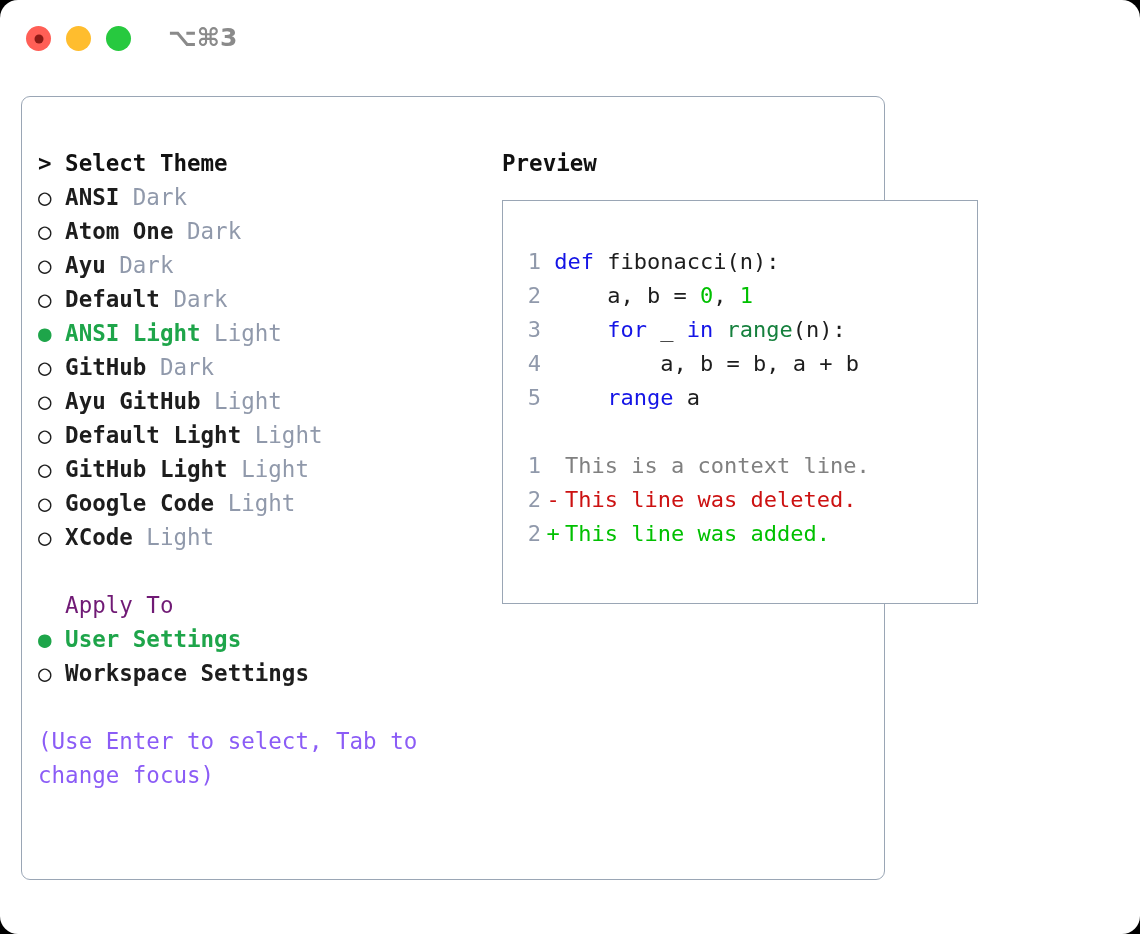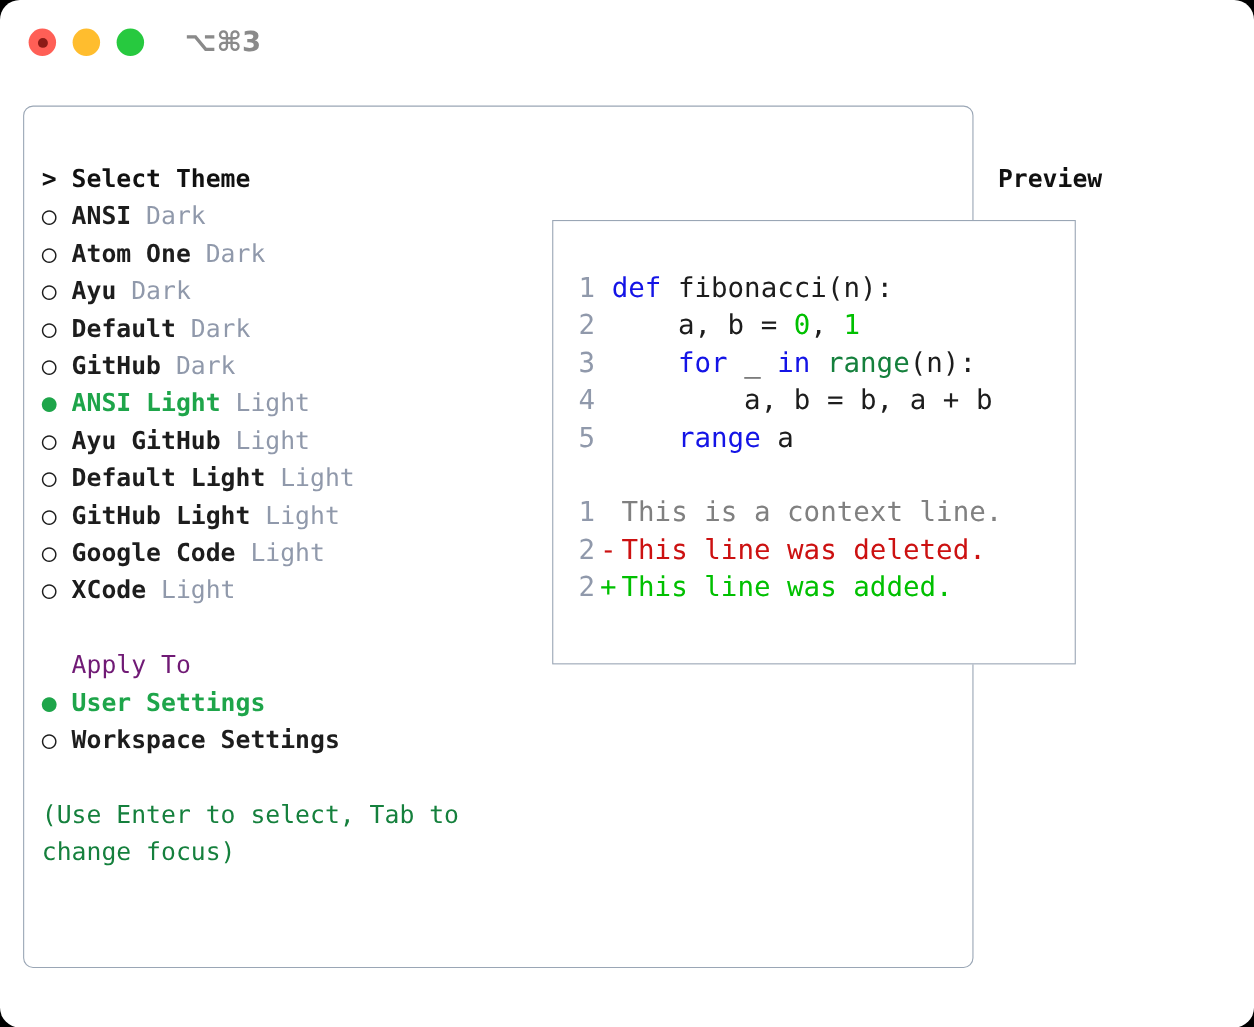--- a/index.html
+++ b/index.html
@@ -105,56 +105,55 @@
   .option-row.selected .bullet,
   .option-row.selected .opt-name { color: #1ea54a; }
 
   #apply-header {
     color: #701a75;
     margin-top: 0;
   }
   .spacer-line { height: 34px; }
 
   #hint-text {
-    color: #15803d;
+    color: #8b5cf6;
     width: 420px;
     white-space: pre-wrap;
   }
 
   
   #right-pane {
     position: absolute;
     left: 480px;
     top: 49px;
     width: 500px;
   }
   #preview-title {
     color: #111111;
     font-weight: bold;
-    text-align: right;
   }
   #preview-box {
     position: absolute;
     left: 0px;
     top: 54px;
     width: 476px;
     height: 404px;
     border: 1.6px solid #9aa6b5;
     box-sizing: border-box;
     background: #ffffff;
   }
   #code-area {
     position: absolute;
     left: 8px;
     top: 44px;
     width: 460px;
   }
   .code-line {
     font-family: "DejaVu Sans Mono", monospace;
-    font-size: 25px;
+    font-size: 22px;
     line-height: 34px;
     white-space: pre;
     color: #1d1d1d;
   }
   .lineno {
     display: inline-block;
     width: 30px;
     text-align: right;
     color: #9099ab;
   }
@@ -195,22 +194,22 @@
 
     <div id="left-pane">
 
       <div class="mono" id="theme-header">&gt; Select Theme</div>
 
       <div id="theme-options">
           <div class="mono option-row"><span class="bullet">○</span><span class="opt-name"> ANSI</span><span class="opt-kind"> Dark</span></div>
           <div class="mono option-row"><span class="bullet">○</span><span class="opt-name"> Atom One</span><span class="opt-kind"> Dark</span></div>
           <div class="mono option-row"><span class="bullet">○</span><span class="opt-name"> Ayu</span><span class="opt-kind"> Dark</span></div>
           <div class="mono option-row"><span class="bullet">○</span><span class="opt-name"> Default</span><span class="opt-kind"> Dark</span></div>
+          <div class="mono option-row selected"><span class="bullet">●</span><span class="opt-name"> ANSI Light</span><span class="opt-kind"> Light</span></div>
           <div class="mono option-row"><span class="bullet">○</span><span class="opt-name"> GitHub</span><span class="opt-kind"> Dark</span></div>
-          <div class="mono option-row selected"><span class="bullet">●</span><span class="opt-name"> ANSI Light</span><span class="opt-kind"> Light</span></div>
           <div class="mono option-row"><span class="bullet">○</span><span class="opt-name"> Ayu GitHub</span><span class="opt-kind"> Light</span></div>
           <div class="mono option-row"><span class="bullet">○</span><span class="opt-name"> Default Light</span><span class="opt-kind"> Light</span></div>
           <div class="mono option-row"><span class="bullet">○</span><span class="opt-name"> GitHub Light</span><span class="opt-kind"> Light</span></div>
           <div class="mono option-row"><span class="bullet">○</span><span class="opt-name"> Google Code</span><span class="opt-kind"> Light</span></div>
           <div class="mono option-row"><span class="bullet">○</span><span class="opt-name"> XCode</span><span class="opt-kind"> Light</span></div>
         </div>
 
       <div class="spacer-line"></div>
 
       <div class="mono" id="apply-header">  Apply To</div>

